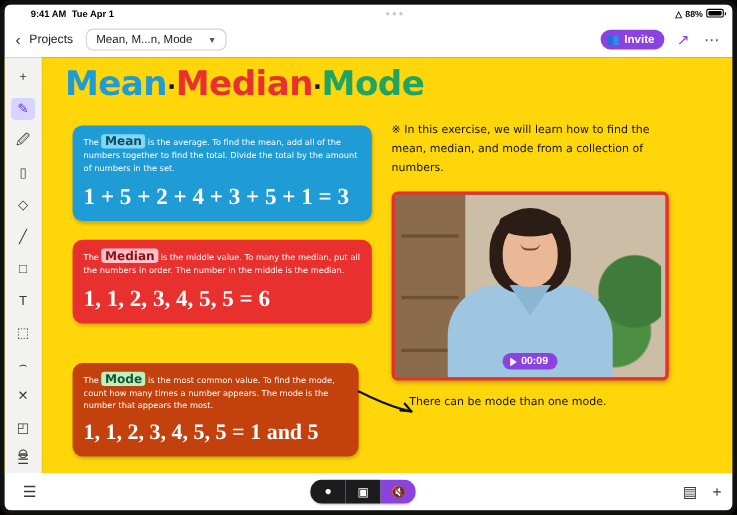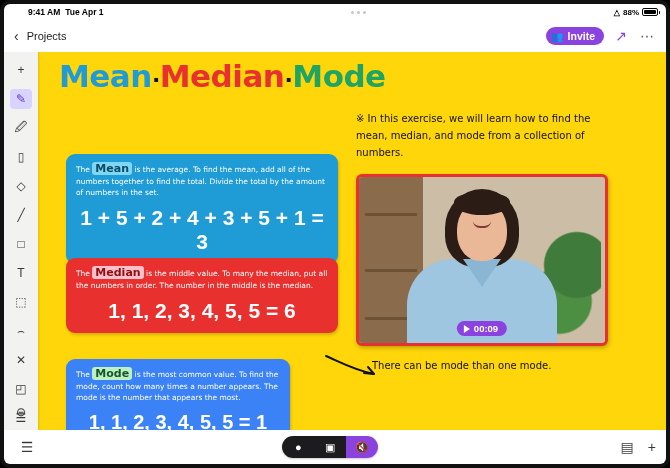--- a/index.html
+++ b/index.html
@@ -103,36 +103,35 @@
   .t-mode   { color: #1fa463; }
   .t-dot    { color: #111; font-size: 22px; }
 
   
   .card {
     position: absolute;
     border-radius: 9px;
     padding: 7px 10px 10px;
     color: #fff;
     box-shadow: 1px 2px 3px rgba(0,0,0,.18);
-    margin-top: 40px;
   }
   .card .hand {
     font-family: "DejaVu Sans", sans-serif;
     font-size: 7.5px; line-height: 1.45; color: #fff;
   }
   .card .eq {
-    font-family: Liberation Sans, sans-serif;
+    font-family: Liberation Serif, serif;
     font-weight: bold; color: #fff;
-    text-align: center; margin-top: 7px;
+    text-align: left; margin-top: 7px;
   }
   .card-mean   { left: 62px;  top: 62px;  width: 272px; background: #1f9bd6; }
   .card-mean .eq { font-size: 21px; }
   .card-median { left: 62px;  top: 166px; width: 272px; background: #e8312f; }
   .card-median .eq { font-size: 21px; }
-  .card-mode   { left: 62px;  top: 267px; width: 224px; background: #3b82f6; }
+  .card-mode   { left: 62px;  top: 278px; width: 260px; background: #c2410c; }
   .card-mode .eq { font-size: 20px; }
   .hl-blue   { background: #7fd6f5; color: #0d4a63; border-radius: 3px; padding: 0 3px; font-size: 11px; font-weight: bold; }
   .hl-pink   { background: #ffc0cb; color: #8a1012; border-radius: 3px; padding: 0 3px; font-size: 11px; font-weight: bold; }
   .hl-green  { background: #bdf0c0; color: #16552c; border-radius: 3px; padding: 0 3px; font-size: 11px; font-weight: bold; }
 
   
   .note {
     position: absolute; left: 352px; top: 58px; width: 250px;
     font-family: "DejaVu Sans", sans-serif;
     font-size: 10px; line-height: 1.7; color: #111;
@@ -241,20 +240,24 @@
       <span>88%</span>
       <span class="batt">
           <i></i>
         </span>
     </div>
   </div>
 
   <div class="toolbar">
     <span class="back-chevron">‹</span>
     <span class="projects-label">Projects</span>
+    <div class="doc-chip">
+      <span>Mean, M...n, Mode</span>
+      <span class="chip-caret">▼</span>
+    </div>
     <div class="tb-spacer"></div>
     <div class="invite-btn">
       <span class="invite-people-icon">👥</span>
       <span>Invite</span>
     </div>
     <span class="tb-icon">↗</span>
     <span class="tb-icon grey">⋯</span>
   </div>
 
   <div class="canvas">

